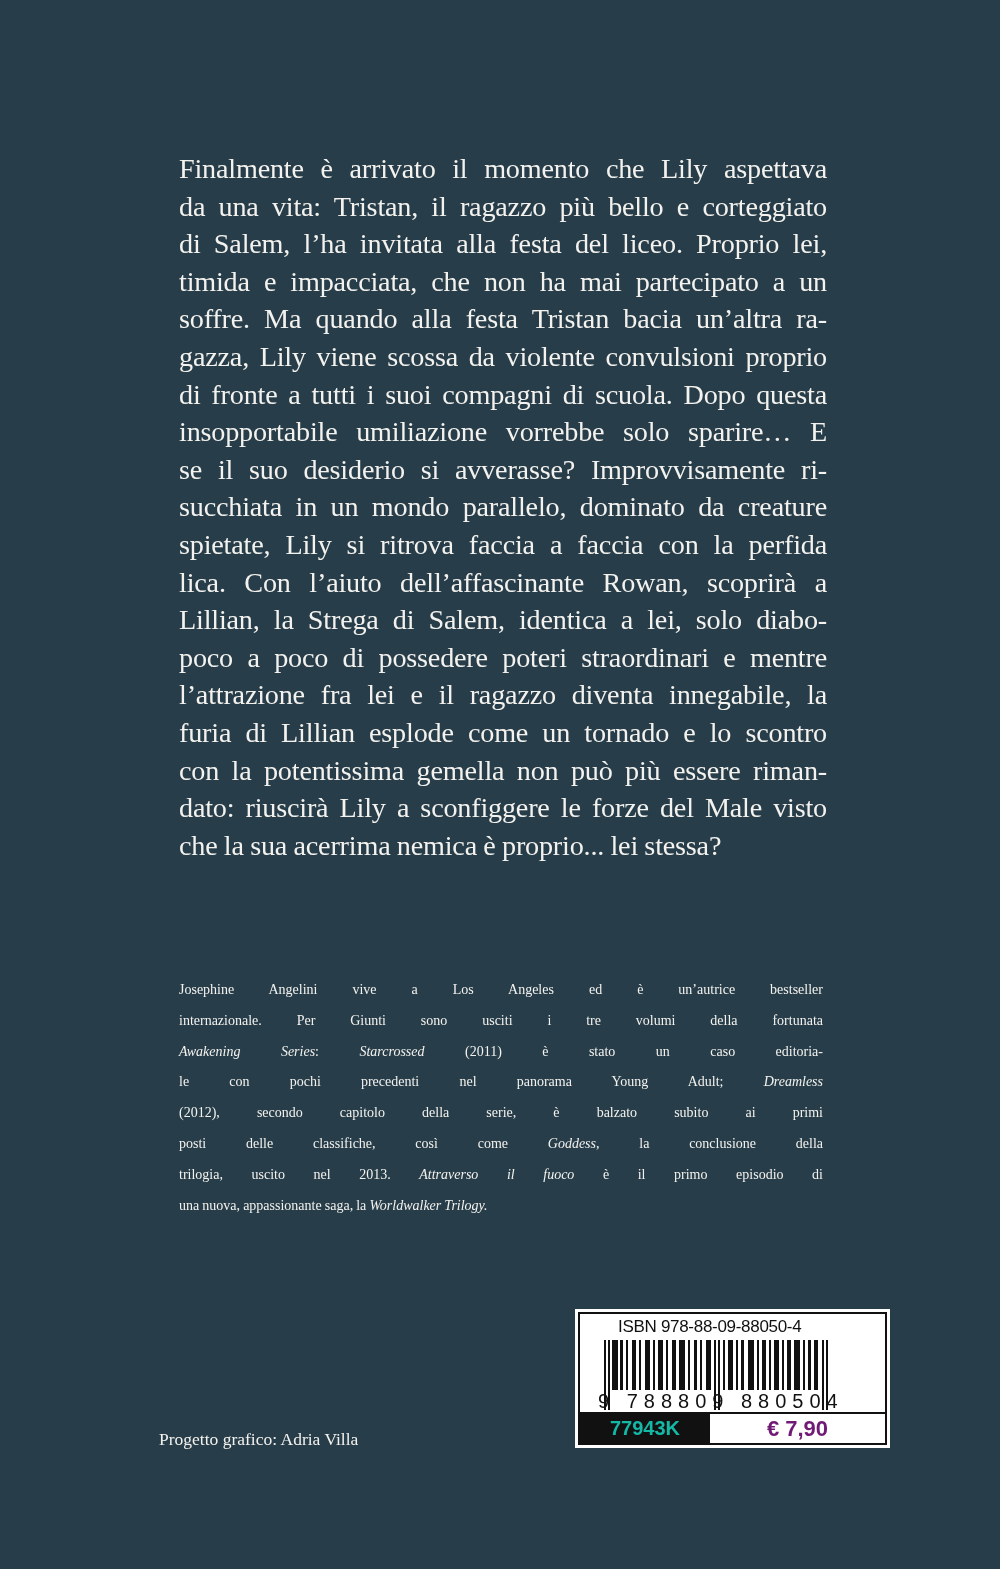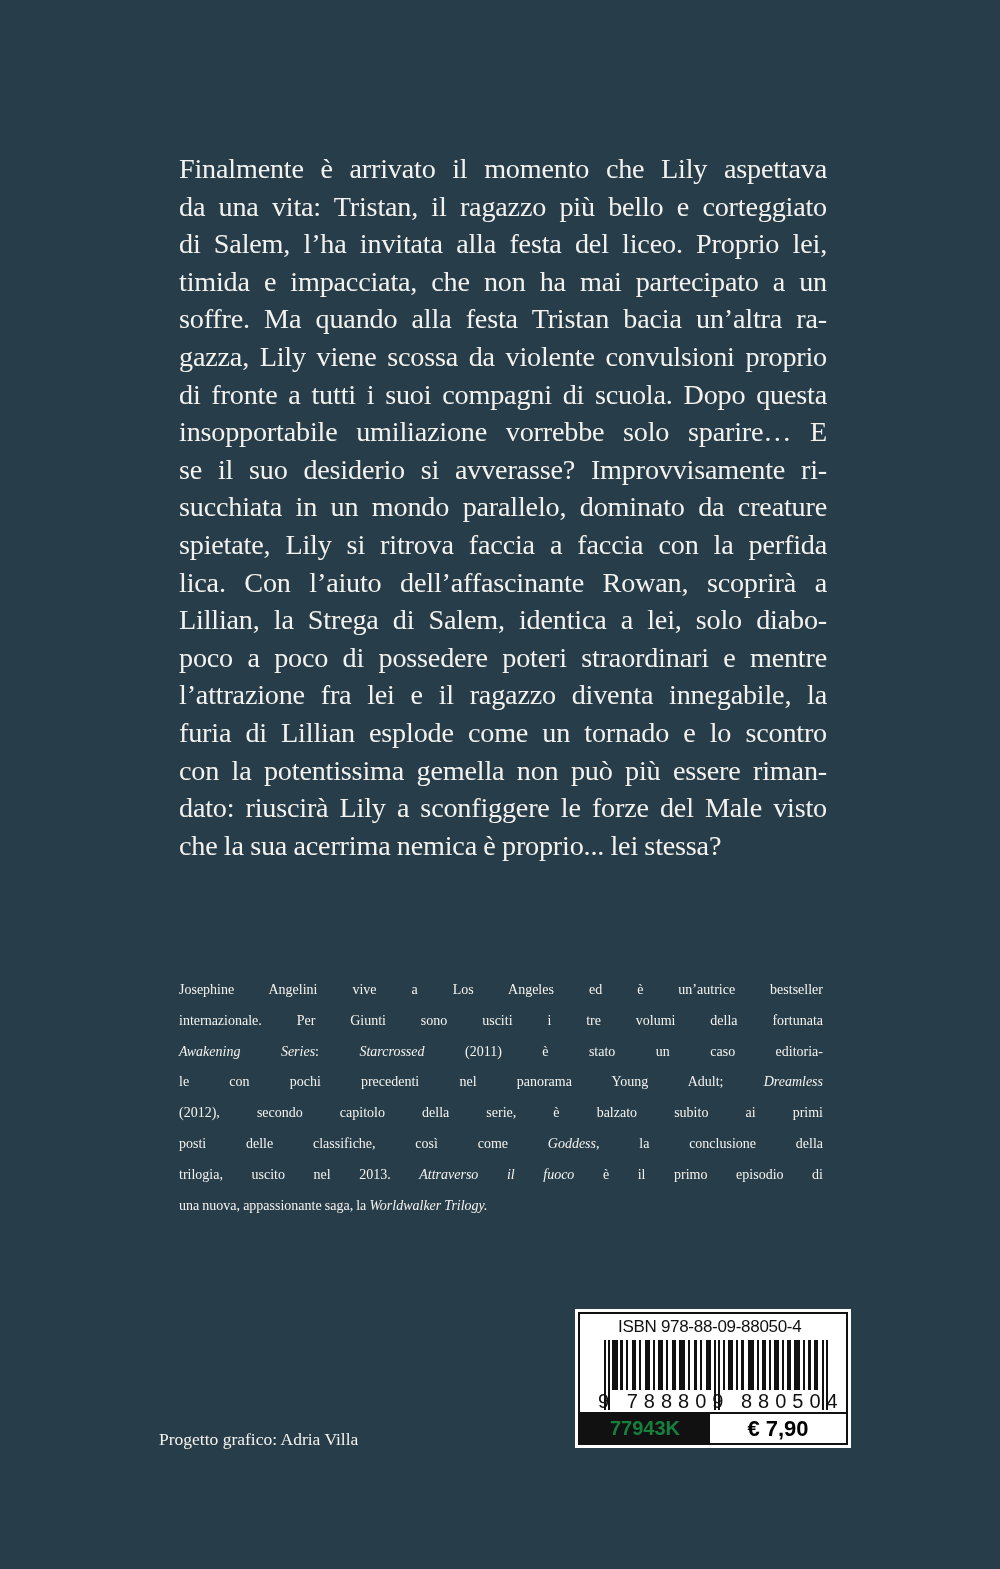--- a/index.html
+++ b/index.html
@@ -36,21 +36,21 @@
     .credit {
       position: absolute;
       left: 159px; top: 1428px;
       font-family: "Liberation Serif", "DejaVu Serif", serif;
       font-size: 17.5px;
       line-height: 22px;
     }
     .barcode-box {
       position: absolute;
       left: 575px; top: 1309px;
-      width: 276px; height: 139px;
+      width: 315px; height: 139px;
       background: #ffffff;
       box-sizing: border-box;
       padding: 3px;
     }
     .barcode-inner {
       width: 100%; height: 100%;
       border: 2px solid #111;
       box-sizing: border-box;
       position: relative;
       font-family: "Liberation Sans", "DejaVu Sans", sans-serif;
@@ -68,26 +68,26 @@
       position: absolute; top: 76px; left: 18px;
       font-size: 20px; letter-spacing: 6px;
       background: transparent;
     }
     .price-row {
       position: absolute; left: 0; right: 0; bottom: 0; height: 29px;
       border-top: 2px solid #111;
       display: flex;
     }
     .code-cell {
-      width: 130px; background: #111; color: #15803d;
+      width: 130px; background: #111; color: #14b8a6;
       font-weight: bold; font-size: 20px;
       display: flex; align-items: center; justify-content: center;
     }
     .price-cell {
-      flex: 1; background: #fff; color: #000000;
+      flex: 1; background: #fff; color: #701a75;
       font-weight: bold; font-size: 22px;
       display: flex; align-items: center; justify-content: center;
     }
   </style>
 </head>
 <body>
 
 <div class="synopsis">
   <span class="line">Finalmente è arrivato il momento che Lily aspettava</span>
   <span class="line">da una vita: Tristan, il ragazzo più bello e corteggiato</span>

